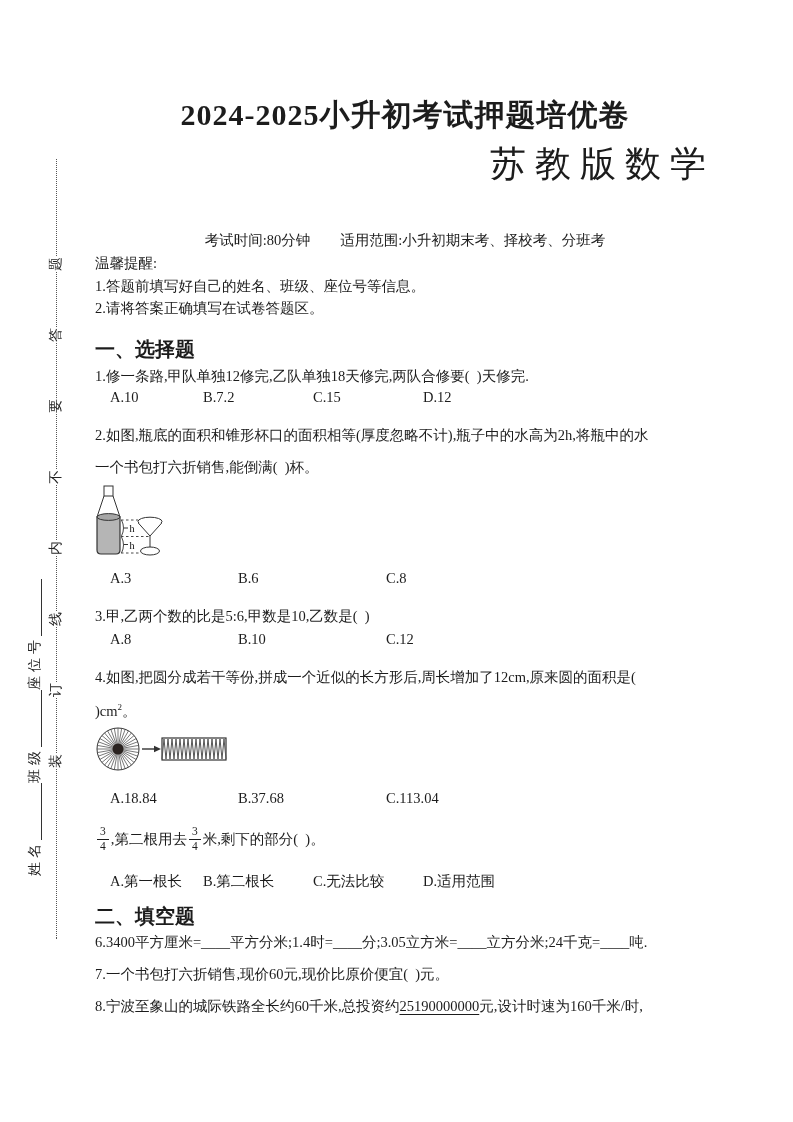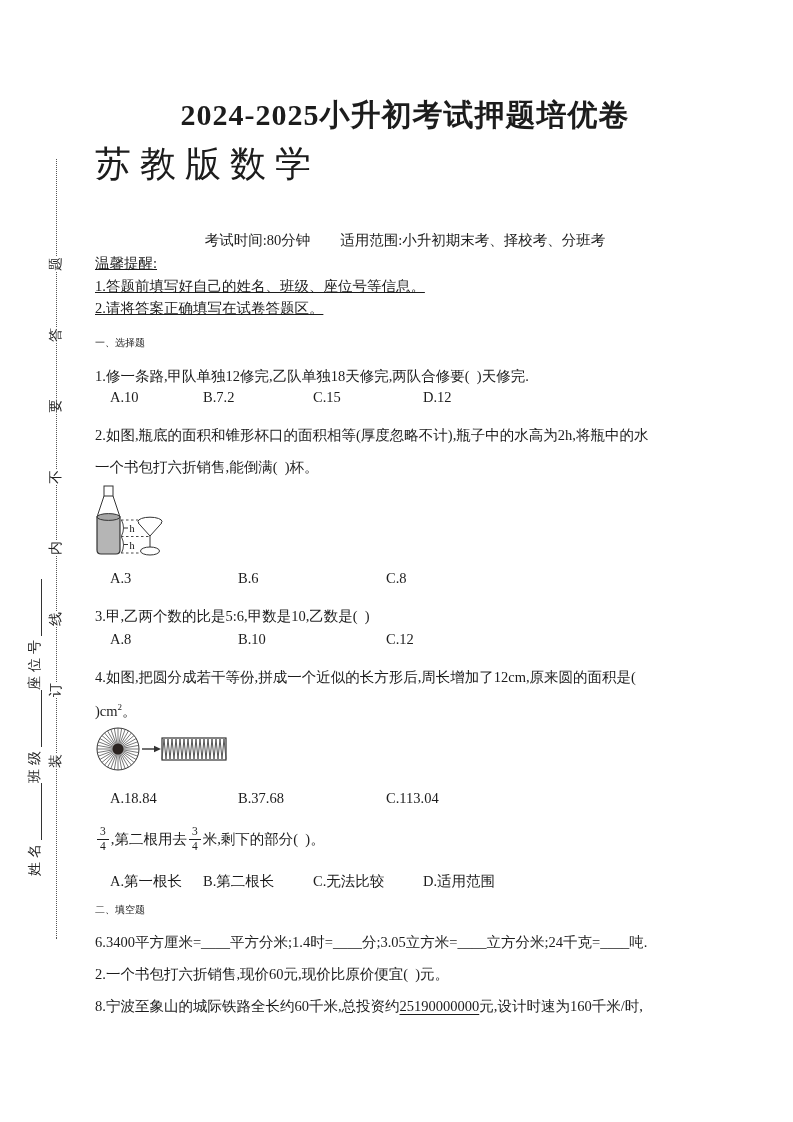--- a/index.html
+++ b/index.html
@@ -2,24 +2,24 @@
 <html><head>
 <meta charset="utf-8">
 <style>
   html,body{margin:0;padding:0;background:#e8e8e8;}
   .page{position:relative;width:793px;height:1122px;background:#ffffff;overflow:hidden;
         color:#1c1c1c;font-family:"Liberation Serif","DejaVu Serif",serif;}
   .t{white-space:pre-wrap;}
   .content{position:absolute;left:95px;top:0;width:620px;}
   .abs{position:absolute;left:0;}
   .title1{width:100%;text-align:center;font-size:30px;font-weight:bold;letter-spacing:1px;}
-  .title2{width:100%;text-align:left;font-size:36px;font-weight:normal;letter-spacing:9px;}
+  .title2{width:100%;text-align:right;font-size:36px;font-weight:normal;letter-spacing:9px;}
   .meta{width:100%;display:flex;justify-content:center;gap:30px;font-size:14.5px;}
-  .notice{font-size:14.5px;line-height:22.5px;text-decoration:underline;}
-  .secTitle{font-size:10px;font-weight:normal;}
+  .notice{font-size:14.5px;line-height:22.5px;}
+  .secTitle{font-size:20px;font-weight:bold;}
   .qline{font-size:14.5px;line-height:32px;width:620px;}
   .optRow{position:absolute;left:0;width:620px;height:22px;font-size:14.5px;font-family:Liberation Serif, serif;}
   .optRow span{position:absolute;top:0;}
   .c4 .o0{left:15px}.c4 .o1{left:108px}.c4 .o2{left:218px}.c4 .o3{left:328px}
   .c3 .o0{left:15px}.c3 .o1{left:143px}.c3 .o2{left:291px}
   .frac{display:inline-flex;flex-direction:column;align-items:center;vertical-align:middle;
         font-size:11.5px;line-height:1.15;margin:0 2px;}
   .frac .den{border-top:1px solid #1c1c1c;padding:0 3px;}
   .frac .num{padding:0 3px;}
   .q5row{display:flex;align-items:center;height:38px;font-size:14.5px;}
@@ -164,18 +164,18 @@
     <div class="optRow c4" style="top:872px">
       <span class="o0 t">A.第一根长</span>
       <span class="o1 t">B.第二根长</span>
       <span class="o2 t">C.无法比较</span>
       <span class="o3 t">D.适用范围</span>
     </div>
 
     <div class="abs secTitle t" style="top:903px">二、填空题</div>
 
     <div class="abs qline t" style="top:926px">6.3400平方厘米=____平方分米;1.4时=____分;3.05立方米=____立方分米;24千克=____吨.</div>
-    <div class="abs qline t" style="top:958px">2.一个书包打六折销售,现价60元,现价比原价便宜(  )元。</div>
+    <div class="abs qline t" style="top:958px">7.一个书包打六折销售,现价60元,现价比原价便宜(  )元。</div>
     <div class="abs qline" style="top:990px">
       <span class="t">8.宁波至象山的城际铁路全长约60千米,总投资约</span><span class="uline t">25190000000</span><span class="t">元,设计时速为160千米/时,</span>
     </div>
   </div>
 </div>
 
 </body></html>

